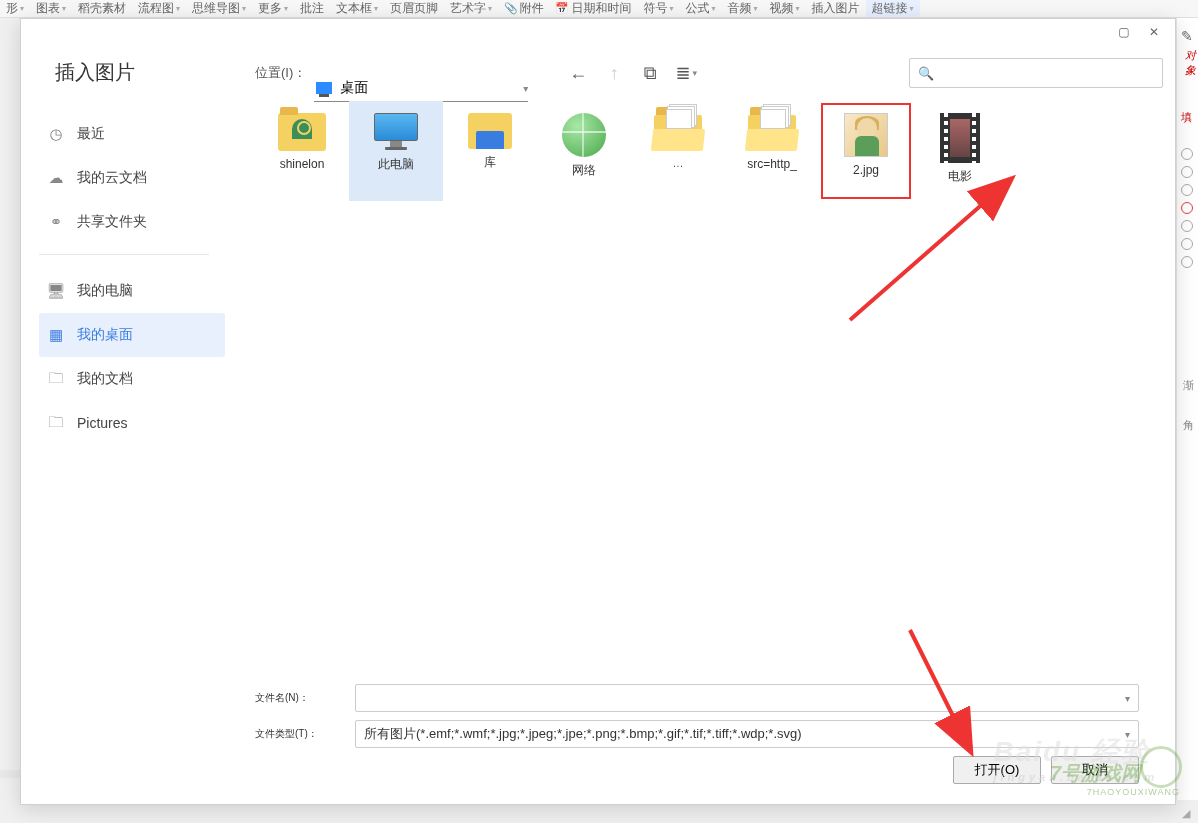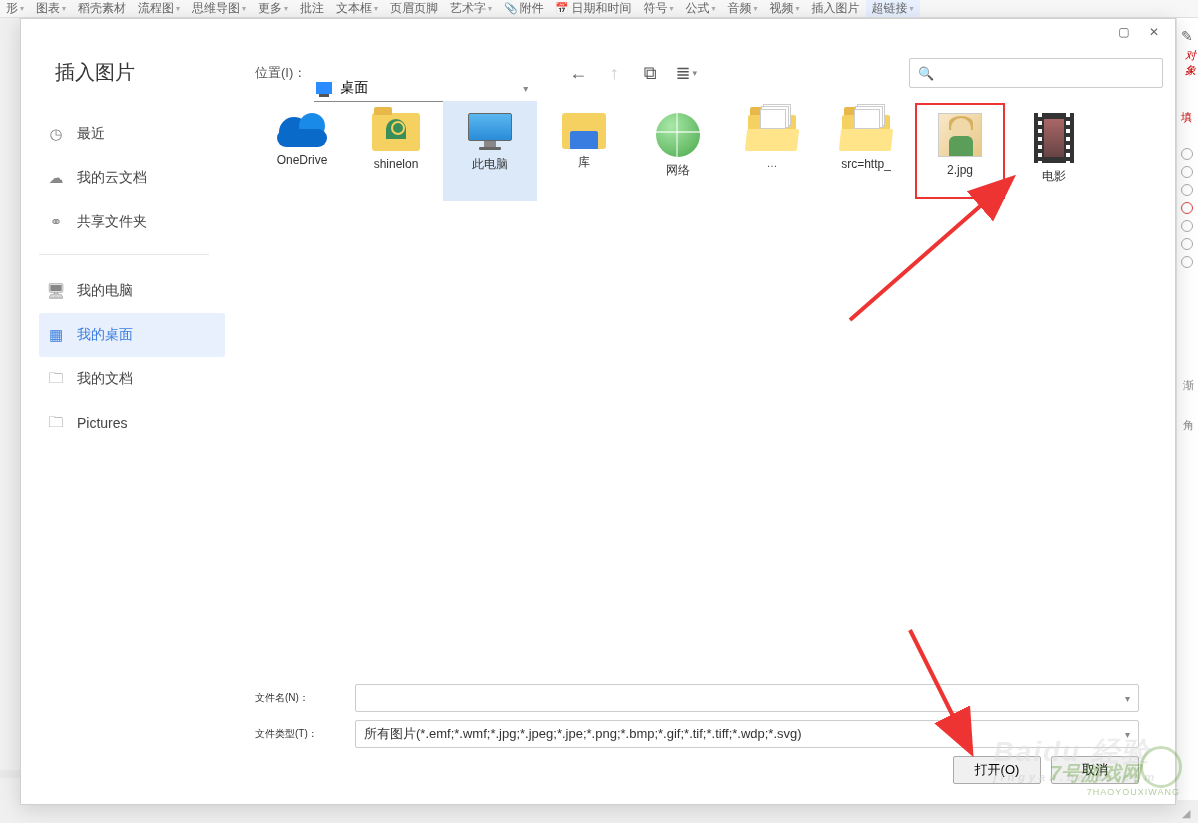--- a/index.html
+++ b/index.html
@@ -272,28 +272,20 @@
             <span>≣</span>
             <span style="font-size:9px;color:#888;margin-left:2px">▾</span>
           </div>
         <div class="search">
           <span class="mag">🔍</span>
           <input style="">
         </div>
       </div>
 
       <div class="files" id="files">
-          <div class="file-item">
-            <div class="ic-cloud">
-              <div class="c1"></div>
-              <div class="c2"></div>
-              <div class="c3"></div>
-            </div>
-            <div class="fi-label">OneDrive</div>
-          </div>
           <div class="file-item">
             <div class="ic-folder">
               <div class="av"></div>
             </div>
             <div class="fi-label">shinelon</div>
           </div>
           <div class="file-item selected">
             <div class="ic-monitor">
               <div class="scr"></div>
               <div class="stand"></div>

